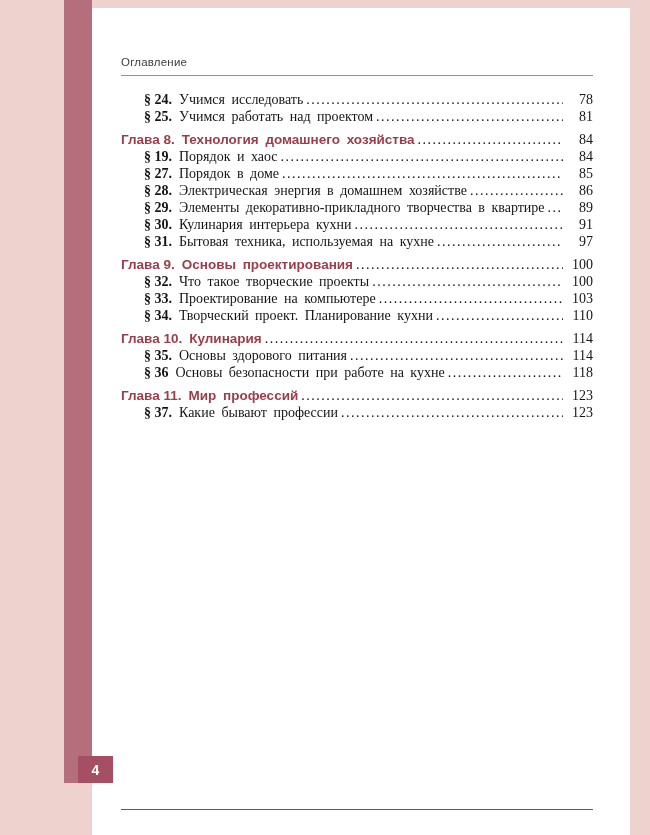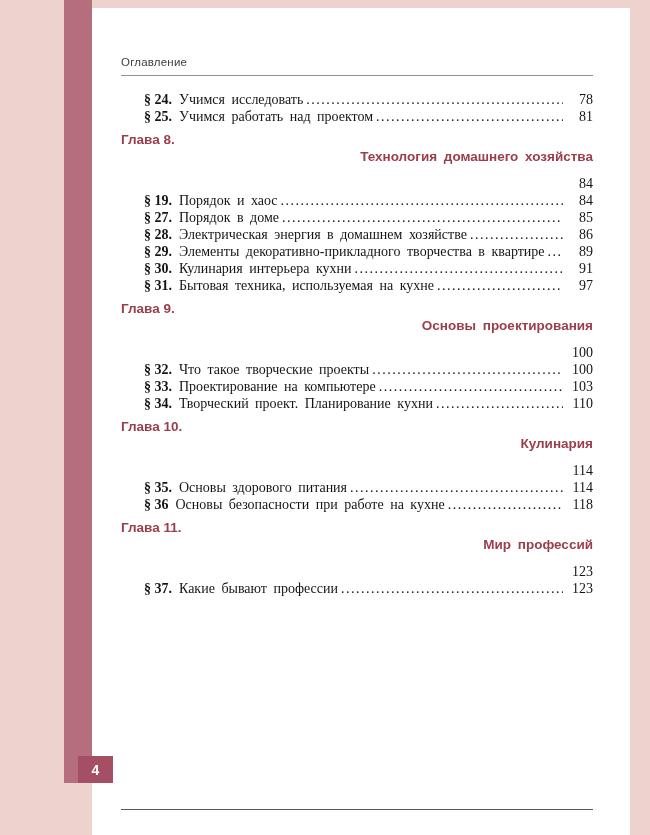--- a/index.html
+++ b/index.html
@@ -46,21 +46,20 @@
     line-height: 17px;
   }
   .entry .label { align-self: flex-start; }
   .entry.section { padding-left: 23px; }
   .entry.chapter {
     margin-top: 6px;
     font-family: "Liberation Sans", sans-serif;
     font-weight: bold;
     font-size: 13.5px;
     color: var(--accent, #9a3e4c);
-    flex-direction: column;
   }
   .label {
     font-weight: bold;
     margin-right: 7px;
     white-space: nowrap;
   }
   .title { word-spacing: 3px; text-align: center; }
   .dots {
     flex: 1 1 10px;
     min-width: 10px;

